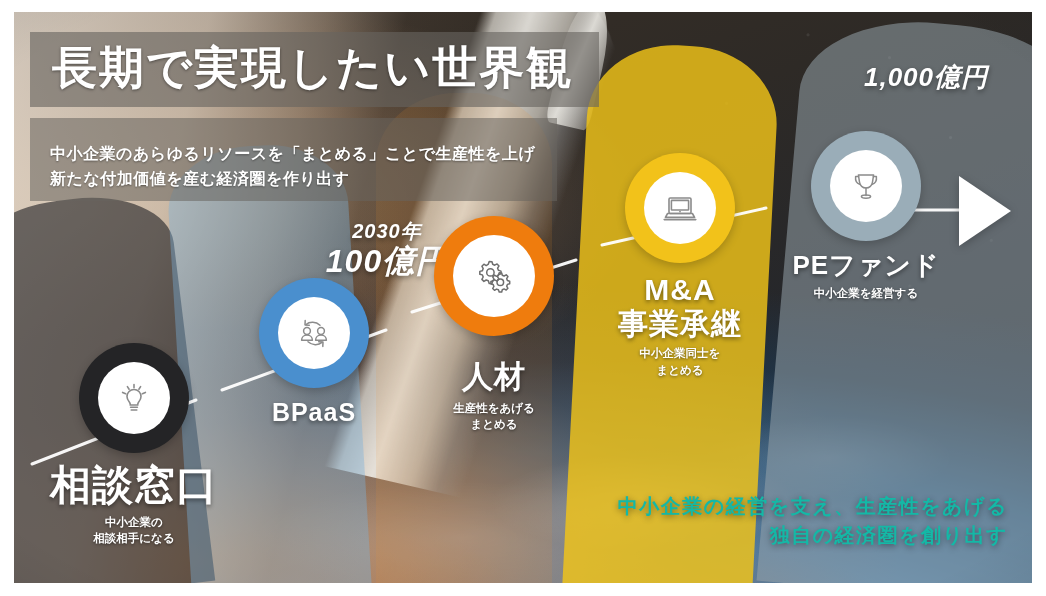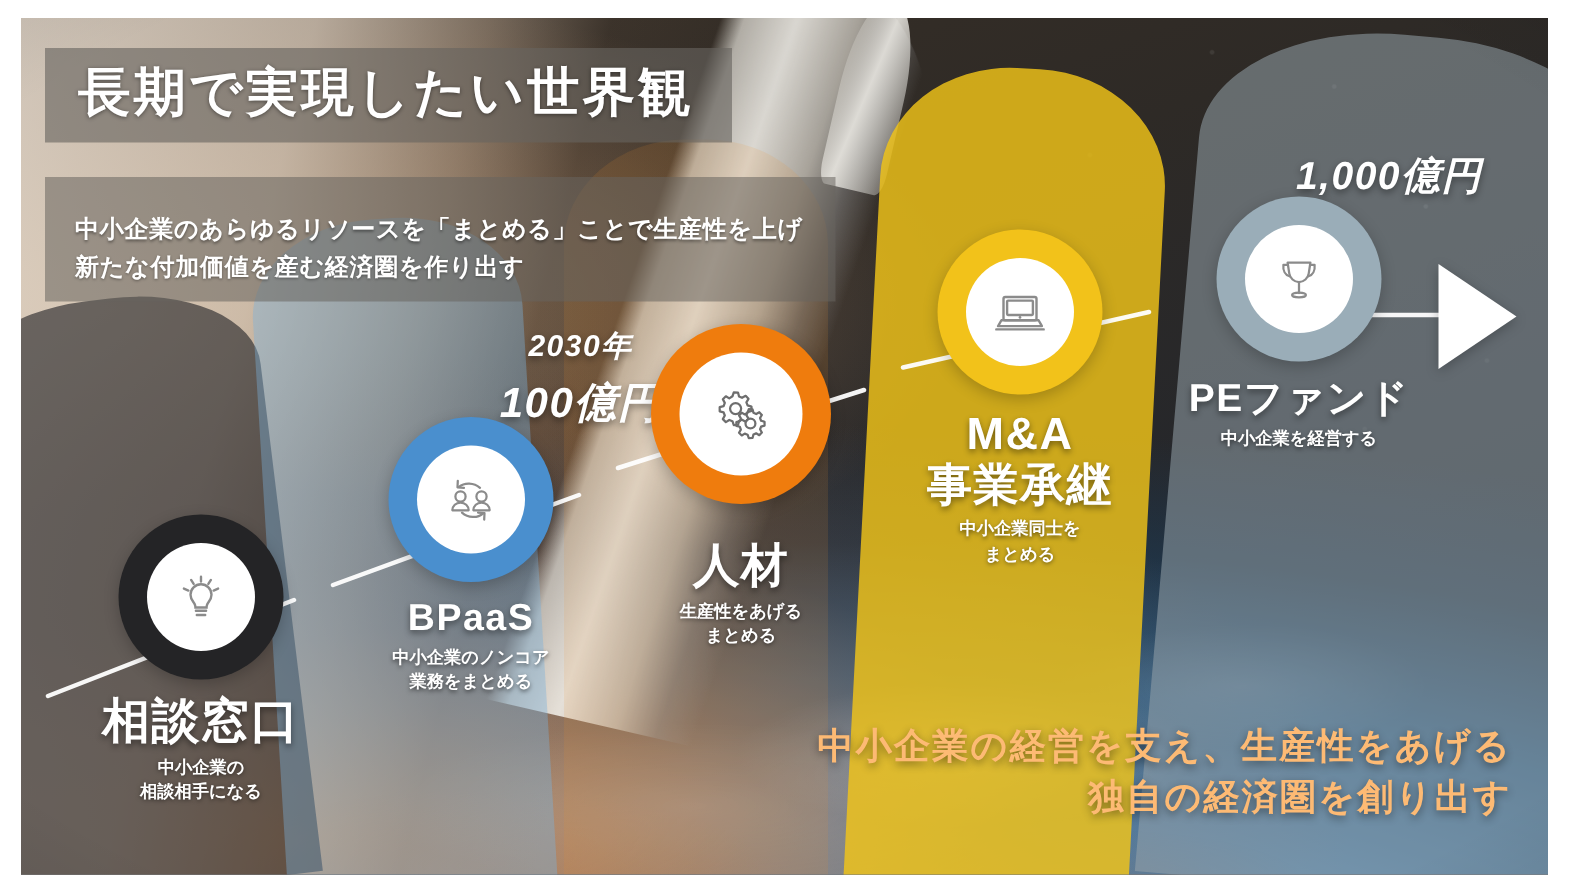--- a/index.html
+++ b/index.html
@@ -109,21 +109,21 @@
   
   #connectors { position:absolute; left:0; top:0; width:1018px; height:571px; }
 
   
   #title-band {
     position:absolute; left:16px; top:20px;
     background:rgba(104,100,95,.62);
     padding:9px 26px 13px 22px;
   }
   #title-text {
-    font-size:35px; font-weight:bold; color:#ffffff; letter-spacing:2px;
+    font-size:45px; font-weight:bold; color:#ffffff; letter-spacing:2px;
     line-height:1.18; white-space:nowrap;
     text-shadow:0 1px 3px rgba(0,0,0,.45);
   }
   #subtitle-band {
     position:absolute; left:16px; top:106px;
     background:rgba(104,100,95,.55);
     padding:24px 22px 9px 20px;
   }
   .subtitle-line {
     font-size:16px; font-weight:bold; color:#ffffff; line-height:1.55;
@@ -152,56 +152,56 @@
     line-height:1.42; text-shadow:0 1px 3px rgba(0,0,0,.55);
   }
 
   
   #node-consult { left:5px;   top:331px; }
   #node-bpaas   { left:185px; top:266px; }
   #node-jinzai  { left:365px; top:204px; }
   #node-ma      { left:551px; top:141px; }
   #node-pe      { left:737px; top:119px;text-align:center; }
 
-  #node-consult .node-title { font-size:32px; }
+  #node-consult .node-title { font-size:41px; }
   #node-bpaas   .node-title { font-size:25px; }
   #node-jinzai  .node-title { font-size:31px;margin-top:24px; }
   #node-ma      .node-title { font-size:30px; }
   #node-pe      .node-title { font-size:26px; }
 
   #node-jinzai .disc { width:120px; height:120px; }
   #node-jinzai .disc-inner { width:82px; height:82px; }
 
   
   .milestone {
     position:absolute; text-align:center; color:#ffffff;
     font-style:italic; font-weight:bold;
     text-shadow:0 2px 5px rgba(0,0,0,.42);
     letter-spacing:1px; line-height:1.1;
   }
   #milestone-2030 { left:288px; top:208px; width:170px; }
   #milestone-2030 .m-top { font-size:20px; }
-  #milestone-2030 .m-main { font-size:28px; margin-top:12px; }
-  #milestone-1000 { left:812px; top:51px; width:200px;margin-top:40px; }
+  #milestone-2030 .m-main { font-size:32px; margin-top:2px; }
+  #milestone-1000 { left:812px; top:51px; width:200px; }
   #milestone-1000 .m-main { font-size:26px; }
 
   
   #goal-arrow {
     position:absolute; left:945px; top:164px;
     width:0; height:0;
     border-top:35px solid transparent;
     border-bottom:35px solid transparent;
     border-left:52px solid #ffffff;
     filter:drop-shadow(0 2px 4px rgba(0,0,0,.25));
   }
 
   
   #tagline { position:absolute; right:24px; bottom:34px; text-align:right; }
   .tagline-line {
-    color:#fdba74; font-size:24px; font-weight:bold; letter-spacing:1.5px;
+    color:#14b8a6; font-size:20px; font-weight:bold; letter-spacing:1.5px;
     line-height:1.42; white-space:nowrap;
     text-shadow:0 2px 6px rgba(0,0,0,.45);
   }
 </style>
 </head>
 <body>
 
 <div id="slide-frame">
   <div id="canvas">
 
@@ -279,24 +279,20 @@
               <path d="M22.6 28.2c0-3 2.4-5.2 5.4-5.2s5.4 2.2 5.4 5.2z"></path>
               <path d="M13 12.6c3.6-3.2 10-3 14 .6"></path>
               <path d="M12.2 8.6 12 12.9l4.3.3"></path>
               <path d="M29 30.4c-3.6 3.2-10 3-14-.6"></path>
               <path d="M29.8 34.4l.2-4.3-4.3-.3"></path>
             </g>
           </svg>
         </div>
       </div>
       <div class="node-title">BPaaS</div>
-      <div class="node-sub">
-        <div>中小企業のノンコア</div>
-        <div>業務をまとめる</div>
-      </div>
     </div>
 
     <div class="node" id="node-jinzai">
       <div class="disc" style="background:#ef7c0d;">
         <div class="disc-inner">
           <svg width="46" height="46" viewBox="0 0 46 46">
             <g fill="none" stroke="#6e6e6e" stroke-width="1.5" stroke-linejoin="round">
               <path d="M17.3 11.2l.9-2.6 2.8.1.7 2.6 2 .9 2.4-1.3 1.9 2-1.4 2.3.8 2.1 2.6.8v2.8l-2.6.8-.8 2.1 1.4 2.3-1.9 2-2.4-1.3-2 .9-.7 2.6-2.8.1-.9-2.6-2.1-.8-2.3 1.4-2-2 1.3-2.4-.8-2.1-2.6-.7v-2.8l2.6-.7.8-2.1-1.3-2.4 2-2 2.3 1.4z"></path>
               <circle cx="19.4" cy="19.4" r="3.7"></circle>
             </g>

